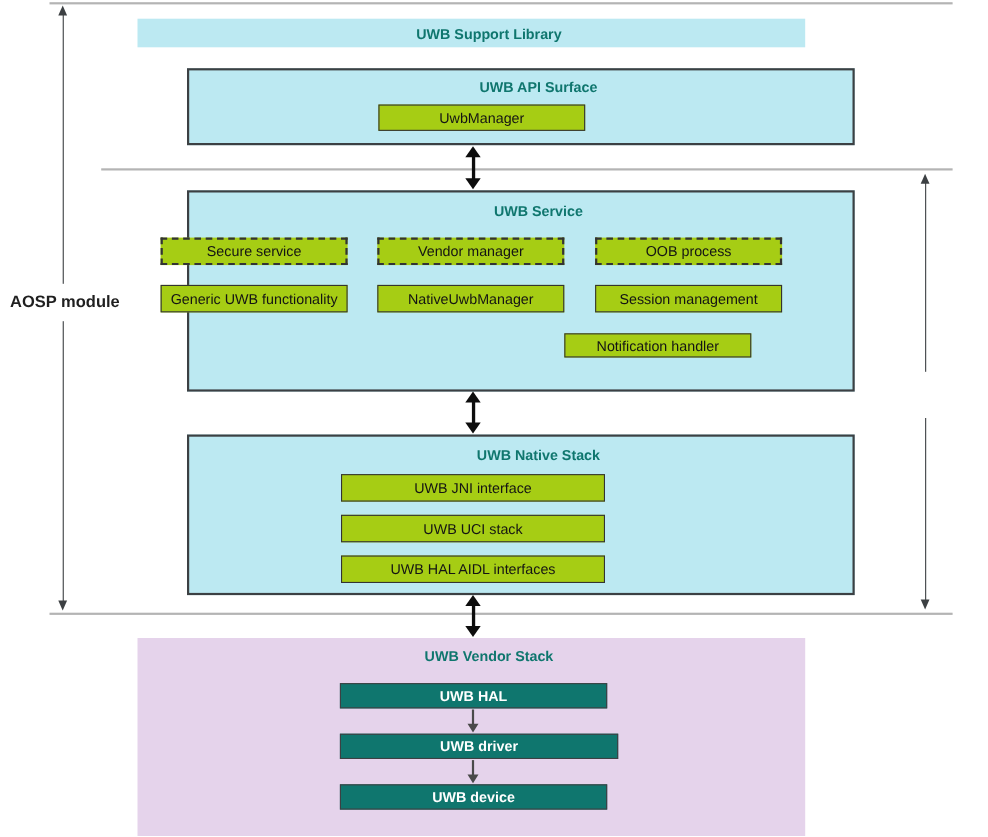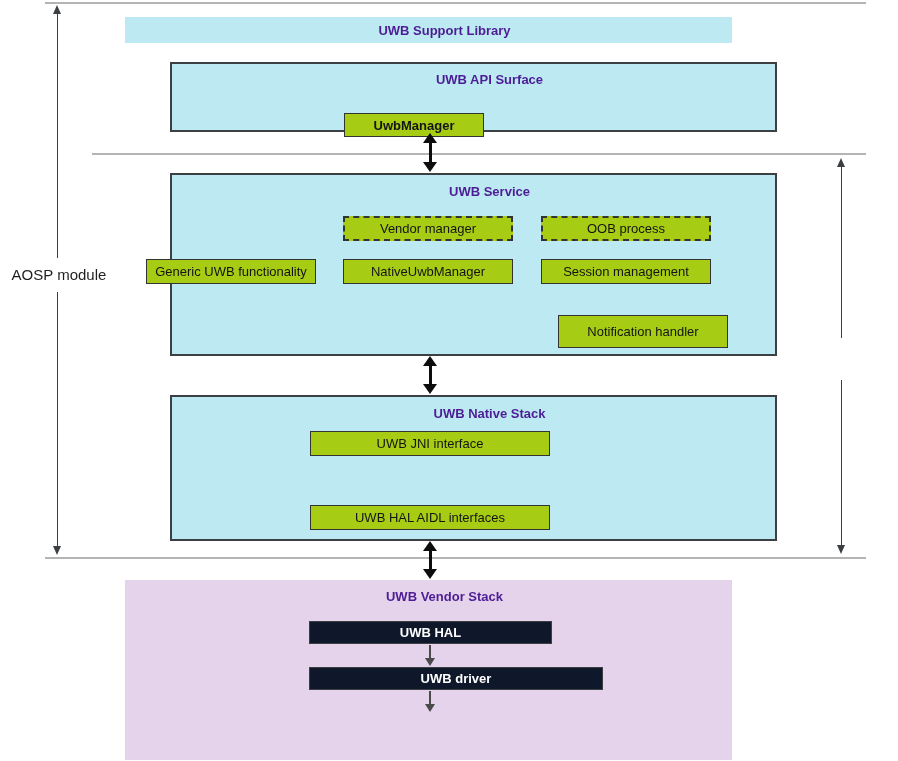--- a/index.html
+++ b/index.html
@@ -7,32 +7,32 @@
     position:relative;width:898px;height:761px;background:#ffffff;overflow:hidden;
     font-family:"Liberation Sans","DejaVu Sans",sans-serif;color:#212121;
   }
   
   .hline{position:absolute;height:2px;background:#b4b4b4;}
   
   .layer{position:absolute;background:#bce9f2;}
   .layer.bordered{border:2px solid #3c4043;margin-left:45px;}
   .layer-title{
     position:absolute;left:0;right:0;text-align:center;
-    font-weight:bold;font-size:13px;color:#4c1d95;padding-left:32px;
+    font-weight:bold;font-size:13px;color:#0f766e;padding-left:32px;
   }
   
   .gbox{
     position:absolute;background:#a6cd14;border:1.5px solid #333333;
     display:flex;align-items:center;justify-content:center;
     font-size:13px;color:#141414;text-align:center;box-sizing:border-box;
   }
   .gbox.dashed{border:2px dashed #333333;}
   
   .rbox{
-    position:absolute;background:#0f172a;border:1.5px solid #3c4043;
+    position:absolute;background:#0f766e;border:1.5px solid #3c4043;
     display:flex;align-items:center;justify-content:center;
     font-size:13px;font-weight:bold;color:#ffffff;text-align:center;box-sizing:border-box;
   }
   
   .varrow{position:absolute;width:14px;}
   .varrow .shaft{position:absolute;left:5.5px;top:7px;bottom:7px;width:3px;background:#0d0d0d;}
   .varrow .head-up{position:absolute;left:0;top:0;width:0;height:0;
     border-left:7px solid transparent;border-right:7px solid transparent;border-bottom:10px solid #0d0d0d;}
   .varrow .head-down{position:absolute;left:0;bottom:0;width:0;height:0;
     border-left:7px solid transparent;border-right:7px solid transparent;border-top:10px solid #0d0d0d;}
@@ -44,21 +44,21 @@
   
   .bracket-seg{position:absolute;width:9px;}
   .bracket-seg .shaft{position:absolute;left:3.5px;top:0;bottom:0;width:1.6px;background:#3c4043;}
   .bracket-seg.cap-up .shaft{top:8px;}
   .bracket-seg.cap-down .shaft{bottom:8px;}
   .bracket-seg .head-up{position:absolute;left:0;top:0;width:0;height:0;
     border-left:4.5px solid transparent;border-right:4.5px solid transparent;border-bottom:9px solid #3c4043;}
   .bracket-seg .head-down{position:absolute;left:0;bottom:0;width:0;height:0;
     border-left:4.5px solid transparent;border-right:4.5px solid transparent;border-top:9px solid #3c4043;}
   .bracket-label{position:absolute;font-size:15px;color:#1f1f1f;}
-  .bold{font-weight:normal;}
+  .bold{font-weight:bold;}
 </style>
 </head>
 <body>
 
 <div id="stage">
 
   <div class="hline" style="left:45px;top:2px;width:821px;"></div>
   <div class="hline" style="left:92px;top:153px;width:774px;"></div>
   <div class="hline" style="left:45px;top:557px;width:821px;"></div>
 
@@ -81,63 +81,66 @@
     <span class="head-down"></span>
   </div>
 
   <div class="layer" style="left:125px;top:17px;width:607px;height:26px;">
     <div class="layer-title" style="top:6px;">UWB Support Library</div>
   </div>
 
   <div class="layer bordered" style="left:125px;top:62px;width:603px;height:66px;">
     <div class="layer-title" style="top:8px;">UWB API Surface</div>
   </div>
-  <div class="gbox" style="left:344px;top:113px;width:140px;height:24px;font-weight:bold;">UwbManager</div>
+  <div class="gbox" style="left:344px;top:95px;width:188px;height:24px;">UwbManager</div>
 
   <div class="varrow" style="left:423px;top:133px;height:39px;">
     <span class="head-up"></span>
     <span class="shaft"></span>
     <span class="head-down"></span>
   </div>
 
   <div class="layer bordered" style="left:125px;top:173px;width:603px;height:179px;">
     <div class="layer-title" style="top:9px;">UWB Service</div>
   </div>
+  <div class="gbox dashed" style="left:146px;top:216px;width:170px;height:25px;">Secure service</div>
   <div class="gbox dashed" style="left:343px;top:216px;width:170px;height:25px;">Vendor manager</div>
   <div class="gbox dashed" style="left:541px;top:216px;width:170px;height:25px;">OOB process</div>
   <div class="gbox" style="left:146px;top:259px;width:170px;height:25px;">Generic UWB functionality</div>
   <div class="gbox" style="left:541px;top:259px;width:170px;height:25px;">Session management</div>
   <div class="gbox" style="left:343px;top:259px;width:170px;height:25px;">NativeUwbManager</div>
-  <div class="gbox" style="left:558px;top:303px;width:170px;height:33px;margin-top:12px;">Notification handler</div>
+  <div class="gbox" style="left:513px;top:303px;width:170px;height:22px;">Notification handler</div>
 
   <div class="varrow" style="left:423px;top:356px;height:38px;">
     <span class="head-up"></span>
     <span class="shaft"></span>
     <span class="head-down"></span>
   </div>
 
   <div class="layer bordered" style="left:125px;top:395px;width:603px;height:142px;">
     <div class="layer-title" style="top:9px;">UWB Native Stack</div>
   </div>
   <div class="gbox" style="left:310px;top:431px;width:240px;height:25px;">UWB JNI interface</div>
+  <div class="gbox" style="left:310px;top:468px;width:240px;height:25px;">UWB UCI stack</div>
   <div class="gbox" style="left:310px;top:505px;width:240px;height:25px;">UWB HAL AIDL interfaces</div>
 
   <div class="varrow" style="left:423px;top:541px;height:38px;">
     <span class="head-up"></span>
     <span class="shaft"></span>
     <span class="head-down"></span>
   </div>
 
   <div class="layer" style="left:125px;top:580px;width:607px;height:180px;background:#e5d3eb;">
     <div class="layer-title" style="top:9px;">UWB Vendor Stack</div>
   </div>
   <div class="rbox" style="left:309px;top:621px;width:243px;height:23px;">UWB HAL</div>
   <div class="garrow" style="left:425px;top:645px;height:21px;">
     <span class="shaft"></span>
     <span class="head-down"></span>
   </div>
-  <div class="rbox" style="left:309px;top:667px;width:294px;height:23px;text-align:right;">UWB driver</div>
+  <div class="rbox" style="left:309px;top:667px;width:253px;height:23px;text-align:right;">UWB driver</div>
   <div class="garrow" style="left:425px;top:691px;height:21px;">
     <span class="shaft"></span>
     <span class="head-down"></span>
   </div>
+  <div class="rbox" style="left:309px;top:713px;width:243px;height:23px;">UWB device</div>
 
 </div>
 
 </body></html>

